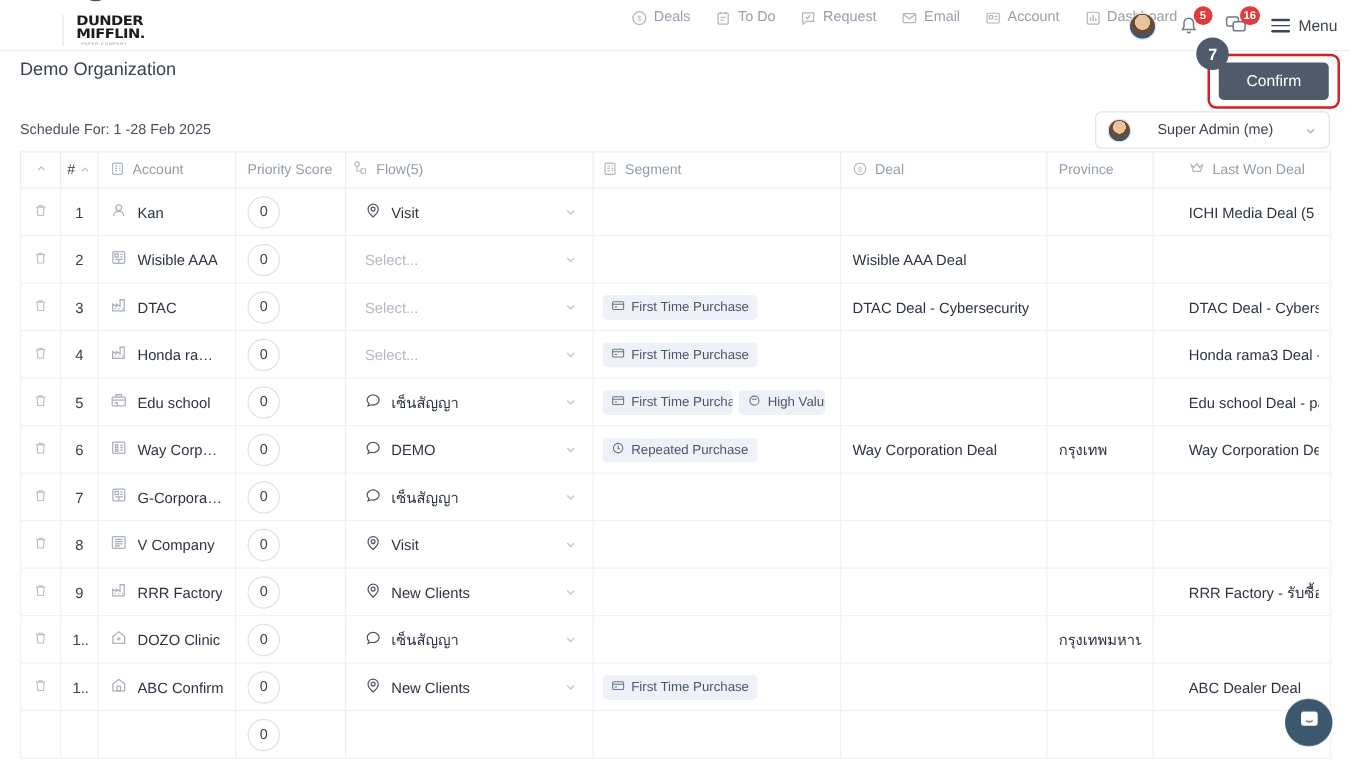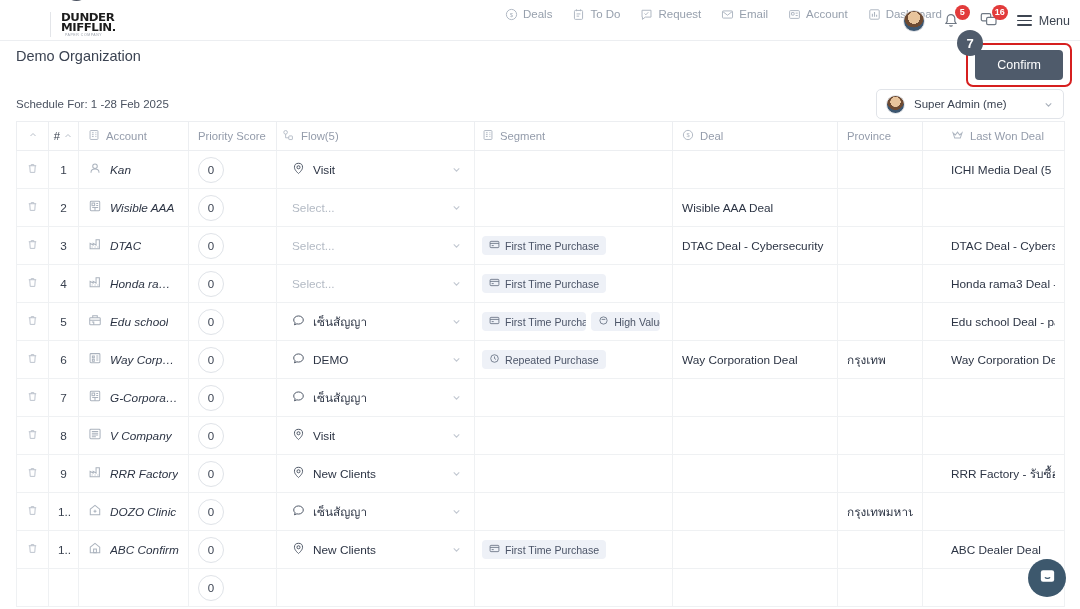--- a/index.html
+++ b/index.html
@@ -112,21 +112,21 @@
   
   .subhead {
     height: 34px; display: flex; align-items: center;
     padding: 0 16px; position: relative;
   }
   .schedule-text { font-size: 11.5px; color: #4a5260; }
   .user-select {
     position: absolute; right: 16px; top: 2px;
     width: 188px; height: 30px;
     border: 1px solid #e1e4e9; border-radius: 5px;
-    display: flex; align-items: center; gap: 9px;
+    display: flex; align-items: center; gap: 21px;
     padding: 0 9px; background: #fff; cursor: pointer;
   }
   .user-select .avatar-sm { width: 19px; height: 19px; }
   .user-select .uname { font-size: 11.5px; color: #3b4352; flex: 1; }
 
   
   .table-wrap { padding: 0 16px; }
   table { border-collapse: collapse; width: 1048px; table-layout: fixed; }
   thead th {
     height: 29px; font-weight: 400; font-size: 11.3px; color: #949cab;
@@ -143,21 +143,21 @@
   .c-num { width: 30px; text-align: center; color: #39414f; }
   .c-acct { width: 110px; }
   .c-pri { width: 88px; }
   .c-flow { width: 198px; padding: 0 5px; }
   .c-seg { width: 198px; padding: 0 7px; }
   .c-deal { width: 165px; }
   .c-prov { width: 85px; }
   .c-won { width: 135px; padding-left: 28px; }
 
   .acct-cell { display: flex; align-items: center; gap: 8px; }
-  .acct-name { overflow: hidden; text-overflow: ellipsis; white-space: nowrap; font-style: italic; }
+  .acct-name { overflow: hidden; text-overflow: ellipsis; white-space: nowrap; }
 
   .score-pill {
     width: 26px; height: 26px; border-radius: 50%;
     border: 1px solid #dfe3e8; display: flex;
     align-items: center; justify-content: center;
     font-size: 11.5px; color: #3b4352; background: #fff;
   }
 
   .flow-select {
     height: 29px; border-radius: 5px; background: #fff;

